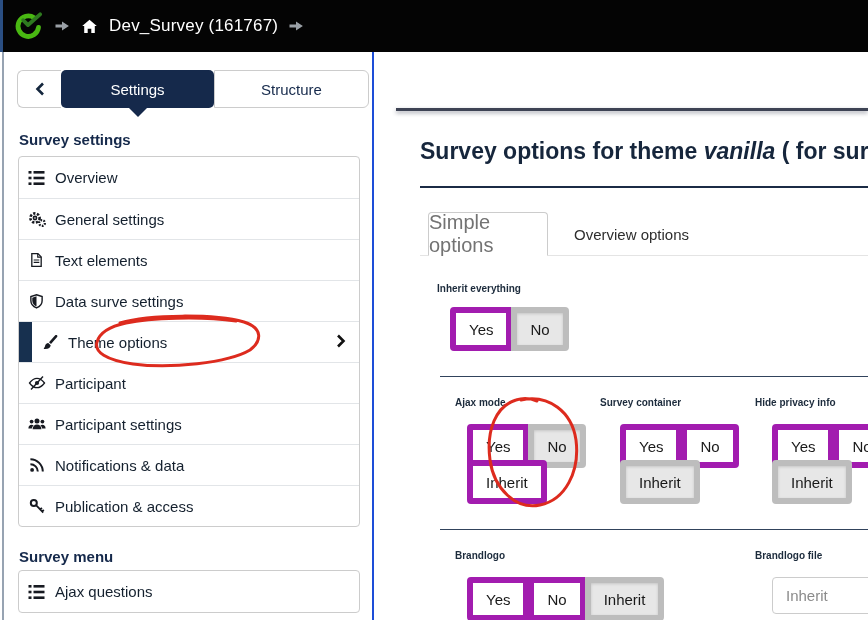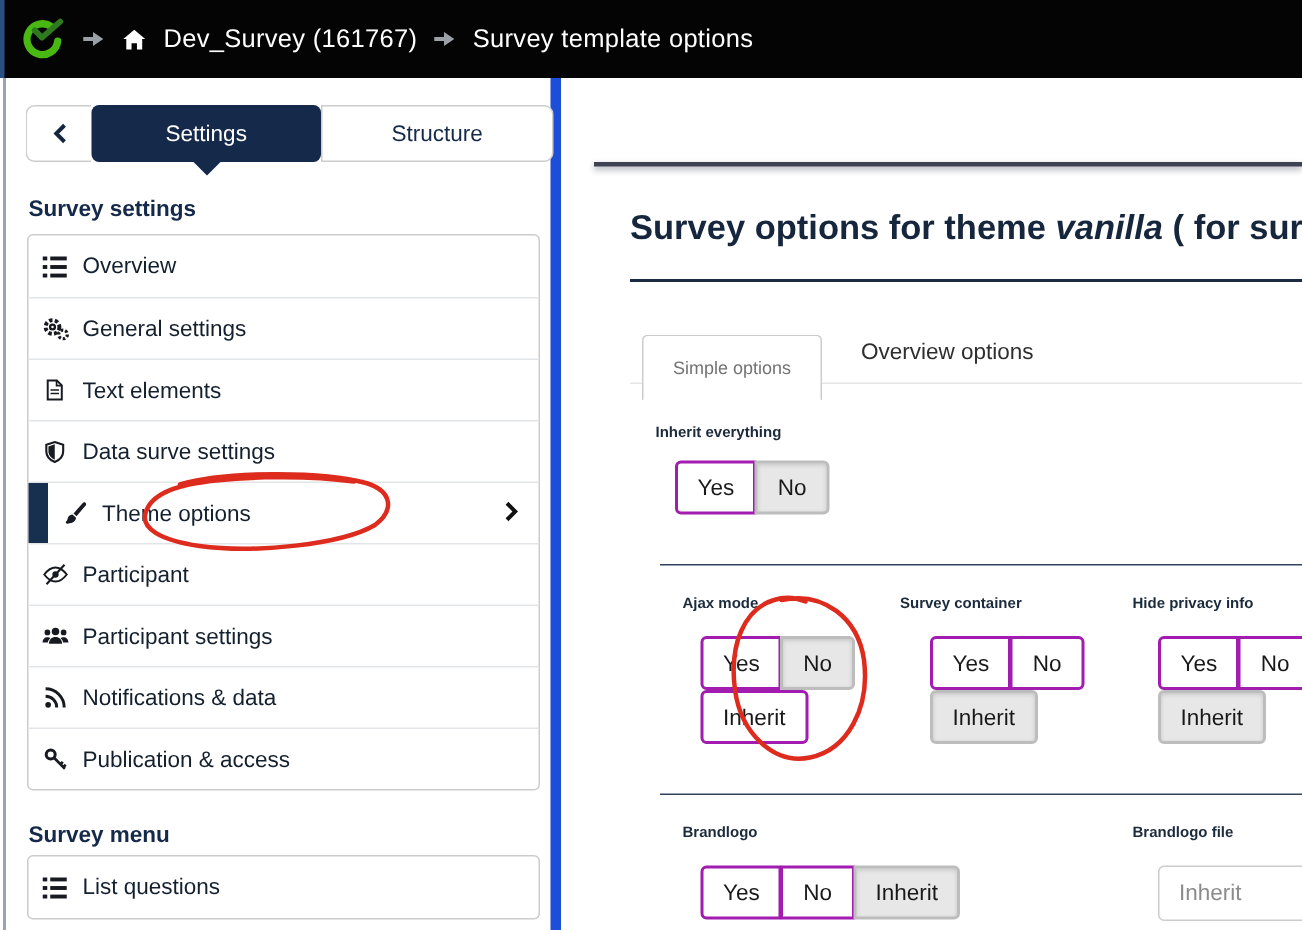--- a/index.html
+++ b/index.html
@@ -9,21 +9,21 @@
 
   
   .topbar { position:absolute; left:0; top:0; width:868px; height:52px; background:#040404;
             display:flex; align-items:center; padding-left:13px; gap:11px; z-index:5; }
   .topbar .crumb { color:#fff; font-size:17px; letter-spacing:.2px; }
   .edge-top { position:absolute; left:0; top:0; width:3px; height:52px; background:#2a4e82; z-index:6; }
   .edge-bottom { position:absolute; left:2px; top:52px; width:2px; height:568px; background:#97a3b2; z-index:6; }
 
   
   .sidebar { position:absolute; left:3px; top:52px; width:371px; height:568px; background:#fff;
-             border-right:7px solid #1d4ed8; }
+             border-right:2px solid #1d4ed8; }
   .back-btn { position:absolute; left:14px; top:18px; width:44px; height:38px; background:#fff;
               border:1px solid #ccc; border-right:none; border-radius:6px 0 0 6px;
               display:flex; align-items:center; justify-content:center; cursor:pointer; }
   .tab-settings { position:absolute; left:58px; top:18px; width:153px; height:38px; background:#15294b;
                   color:#fff; font-size:15px; display:flex; align-items:center; justify-content:center;
                   border-radius:5px; cursor:pointer; z-index:2; }
   .tab-structure { position:absolute; left:211px; top:18px; width:155px; height:38px; background:#fff;
                    border:1px solid #ccc; border-radius:0 6px 6px 0; color:#15294b; font-size:15px;
                    display:flex; align-items:center; justify-content:center; cursor:pointer; }
   .tab-caret { position:absolute; left:126px; top:56px; width:0; height:0;
@@ -43,26 +43,26 @@
   .main { position:absolute; left:374px; top:52px; width:494px; height:568px; background:#fff; overflow:hidden; }
   .topline { position:absolute; left:22px; top:56px; right:0; height:3px; background:#3e4354;
              box-shadow:0 2px 4px rgba(50,55,75,.45); }
   .page-title { position:absolute; left:46px; top:86px; right:0; font-size:23px; font-weight:bold;
                 color:#16263c; white-space:nowrap; overflow:hidden; }
   .page-title .theme-name { font-style:italic; }
   .title-rule { position:absolute; left:46px; top:134px; right:0; height:2px; background:#1b2b45; }
   .tabbar { position:absolute; left:46px; top:160px; right:0; height:44px; border-bottom:1px solid #e4e4e4; }
   .tab-simple { position:absolute; left:8px; top:0; width:120px; height:44px; background:#fff;
                 border:1px solid #ccc; border-bottom:1px solid #fff; border-radius:4px 4px 0 0;
-                display:flex; align-items:center; justify-content:center; color:#737373; font-size:12px; cursor:pointer;margin-top:11px; }
+                display:flex; align-items:center; justify-content:center; color:#737373; font-size:20px; cursor:pointer; }
   .tab-adv { position:absolute; left:144px; top:0; height:44px; display:flex; align-items:center;
              padding:0 10px; color:#2e2e2e; font-size:15px; cursor:pointer; }
   .opt-label { position:absolute; font-size:10px; font-weight:bold; color:#1c2b3c; white-space:nowrap; }
   .btn-group { position:absolute; display:flex; }
-  .btn { height:36px; min-width:46px; padding:16px 13px; background:#fff; border:2px solid #a21caf;
+  .btn { height:36px; min-width:46px; padding:16px 13px; background:#fff; border:6px solid #a21caf;
          font-family:inherit; font-size:15px; color:#191919; display:inline-flex; align-items:center;
          justify-content:center; cursor:pointer; }
   .btn-group .btn + .btn { margin-left:-1px; }
   .btn-group .btn:first-child { border-radius:4px 0 0 4px; }
   .btn-group .btn:last-child { border-radius:0 4px 4px 0; }
   .btn.single { border-radius:4px; }
   .btn.sel { background:#e7e7e7; border-color:#bdbdbd; box-shadow:inset 0 1px 3px rgba(0,0,0,.15); }
   .divider { position:absolute; left:66px; right:0; height:1px; background:#31435c; }
   .file-input { position:absolute; left:398px; top:525px; width:122px; height:37px; border:1px solid #ccc;
                 border-radius:4px; padding-left:13px; font-family:inherit; font-size:15px; color:#8b8b8b; background:#fff; }
@@ -91,21 +91,20 @@
       <svg viewBox="0 0 16 15" width="17" height="15" fill="#fff">
           <path d="M8 .8 15.3 7h-2v7H9.8v-4.2H6.2V14H2.7V7h-2z"></path>
         </svg>
     </span>
     <span class="crumb">Dev_Survey (161767)</span>
     <span style="display:flex;">
       <svg viewBox="0 0 14 14" width="15" height="14" fill="#9aa0a6">
           <path d="M0 5.6h6.5V2.4L13.4 7 6.5 11.6V8.4H0z"></path>
         </svg>
     </span>
-    <span class="crumb">Survey template options</span>
   </div>
   <div class="edge-top"></div>
   <div class="edge-bottom"></div>
 
   <div class="sidebar">
 
     <div class="back-btn">
       <span style="display:flex;">
         <svg viewBox="0 0 10 14" width="10" height="14">
             <path fill="none" stroke="#14263d" stroke-width="2.6" d="M8 1.5 2.5 7 8 12.5"></path>
@@ -226,21 +225,21 @@
         <span class="ico">
           <svg viewBox="0 0 16 16" width="17" height="16" fill="currentColor">
               <rect x="0" y="1" width="3" height="2.6"></rect>
               <rect x="5" y="1" width="11" height="2.6"></rect>
               <rect x="0" y="6.7" width="3" height="2.6"></rect>
               <rect x="5" y="6.7" width="11" height="2.6"></rect>
               <rect x="0" y="12.4" width="3" height="2.6"></rect>
               <rect x="5" y="12.4" width="11" height="2.6"></rect>
             </svg>
         </span>
-        <span>List questions</span>
+        <span>Ajax questions</span>
       </div>
     </div>
   </div>
 
   <div class="main">
     <div class="topline"></div>
 
     <div class="page-title">
       <span>Survey options for theme </span><span class="theme-name">vanilla</span><span> ( for surve</span>
     </div>

